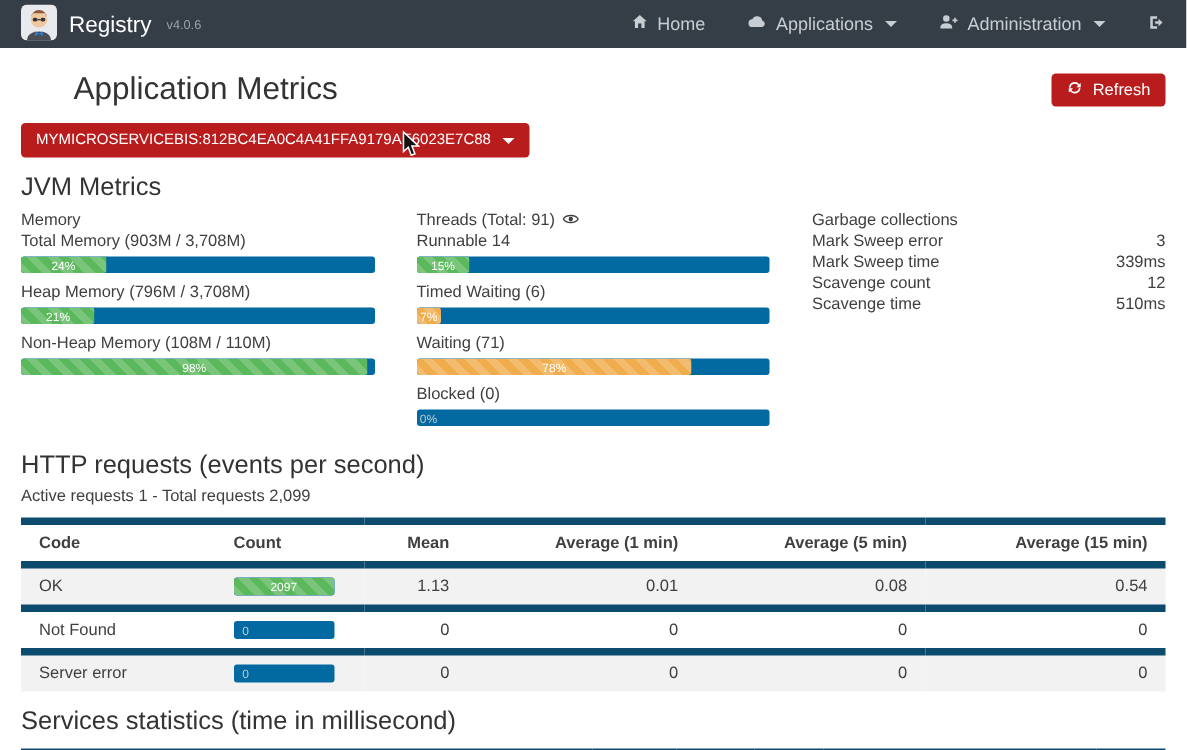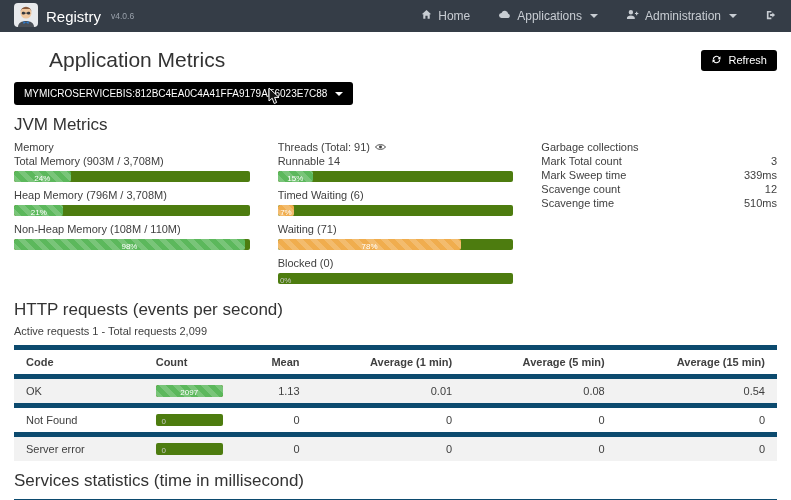--- a/index.html
+++ b/index.html
@@ -36,35 +36,35 @@
     border-top: 4px solid #c8cdd3; margin-left: 2px;
   }
 
   
   main { padding: 0 14px; }
   .page-head { display: flex; justify-content: space-between; align-items: center; margin-top: 16px; margin-left: 35px; }
   h1 { font-size: 21px; font-weight: 500; color: #333; }
   h2 { font-size: 17px; font-weight: 500; color: #333; margin: 10px 0 5px; }
 
   .btn {
-    border: none; border-radius: 3px; color: #fff; background: #000000;
+    border: none; border-radius: 3px; color: #fff; background: #b91c1c;
     display: inline-flex; align-items: center; gap: 6px; cursor: pointer;
     font-family: "Liberation Sans", sans-serif;
   }
   .btn-refresh { font-size: 11px; padding: 4px 10px; }
   .btn-instance { font-size: 10px; padding: 6px 10px; margin-top: 10px; }
   .btn-instance .caret { border-top-color: #fff; }
 
   
   .jvm-grid { display: flex; gap: 28px; }
   .jvm-col { flex: 1; min-width: 0; }
   .metric-line { font-size: 11px; line-height: 14px; white-space: nowrap; display: flex; align-items: center; gap: 5px; }
 
   .progress {
-    height: 11px; background: #4d7c0f; border-radius: 2px;
+    height: 11px; background: #0369a1; border-radius: 2px;
     margin: 3px 0 6px; overflow: hidden;
   }
   .progress-fill {
     height: 100%; border-radius: 2px; text-align: center; white-space: nowrap;
   }
   .progress-label {
     font-size: 8px; color: #fff; line-height: 11px;
     display: inline-block; min-width: 16px;
   }
   .stripes {
@@ -240,21 +240,21 @@
       <div class="progress">
         <div class="progress-fill fill-empty" style="width: 0%;">
           <span class="progress-label">0%</span>
         </div>
       </div>
     </div>
 
     <div class="jvm-col">
       <div class="metric-line">Garbage collections</div>
       <div class="gc-row">
-        <span>Mark Total count</span>
+        <span>Mark Sweep error</span>
         <span>3</span>
       </div>
       <div class="gc-row">
         <span>Mark Sweep time</span>
         <span>339ms</span>
       </div>
       <div class="gc-row">
         <span>Scavenge count</span>
         <span>12</span>
       </div>

